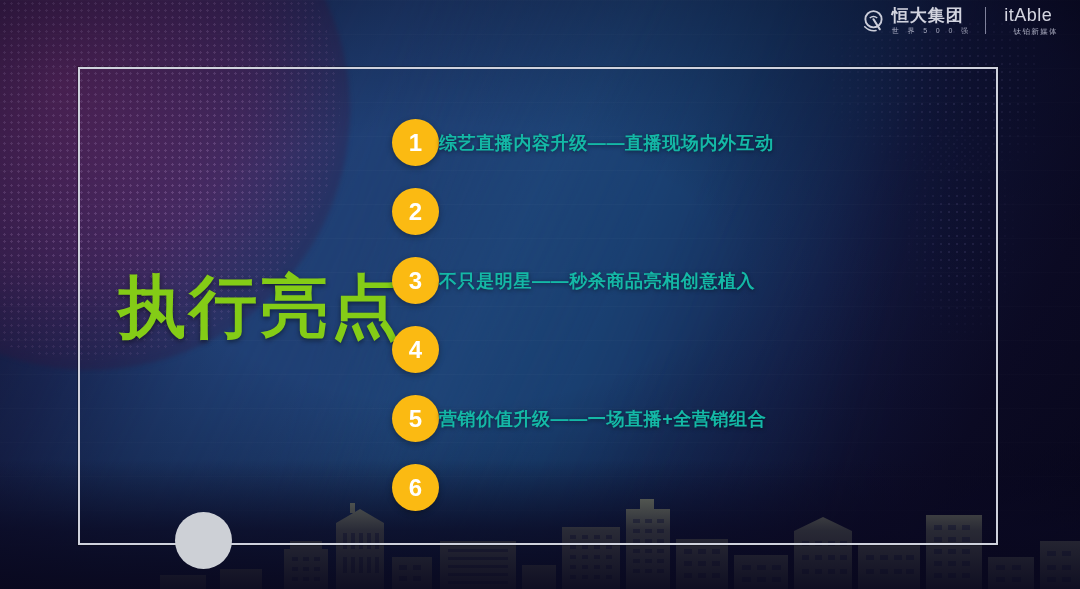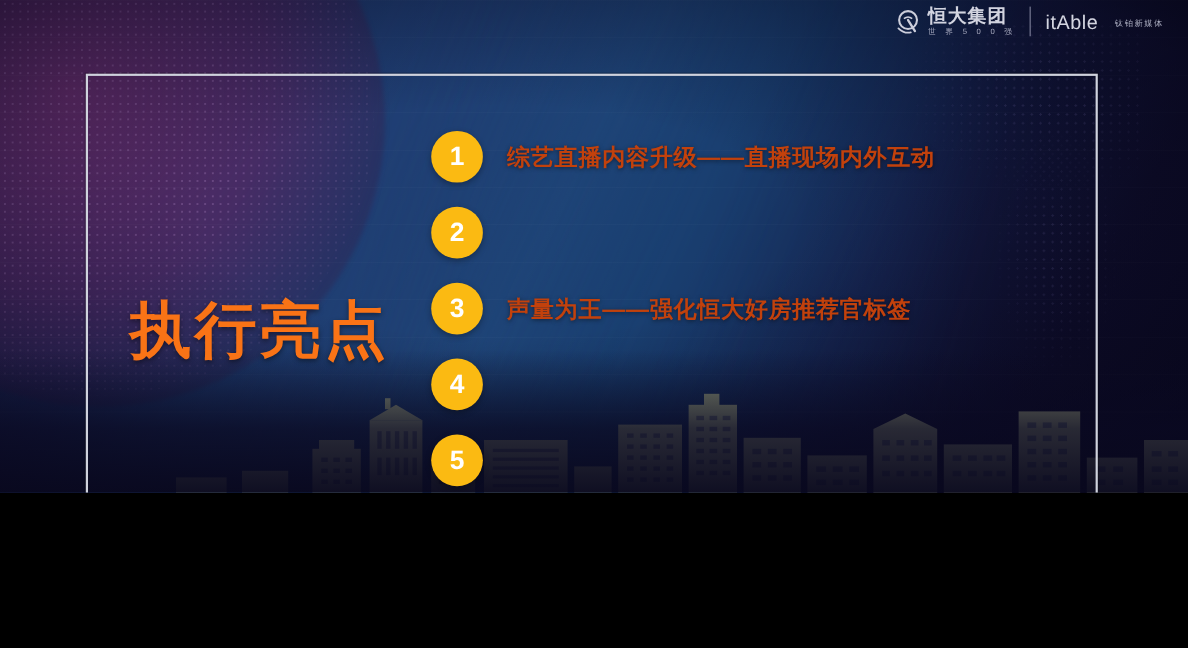--- a/index.html
+++ b/index.html
@@ -6,21 +6,21 @@
     margin: 0;
     padding: 0;
     background: #000;
   }
   body {
     font-family: "Liberation Sans", "DejaVu Sans", sans-serif;
   }
   .slide {
     position: relative;
     width: 1080px;
-    height: 448px;
+    height: 589px;
     overflow: hidden;
     background: #0d0c29;
   }
 
   
   .bg-base {
     position: absolute;
     inset: 0;
     background:
       linear-gradient(118deg,
@@ -188,21 +188,21 @@
     letter-spacing: 3.4px;
     margin-top: 3px;
   }
   .logo-divider {
     width: 1px;
     height: 27px;
     background: #8a8ca6;
   }
   .logo-itable {
     display: flex;
-    flex-direction: row;
+    flex-direction: column;
     align-items: center;
     line-height: 1;
   }
   .logo-itable-main {
     font-size: 18px;
     font-weight: 400;
     color: #e6e7f1;
     letter-spacing: 0.5px;
   }
   .logo-itable-sub {
@@ -211,23 +211,23 @@
     letter-spacing: 1.4px;
     margin-top: 4px;
     margin-left: 15px;
   }
 
   
   .main-title {
     position: absolute;
     left: 118px;
     top: 272px;
-    font-size: 56px;
+    font-size: 68px;
     font-weight: 700;
-    color: #f97316;
+    color: #84cc16;
     letter-spacing: 3px;
     line-height: 1;
     text-shadow: 0 2px 5px rgba(0,0,0,0.45);
   }
 
   
   .bullet-list {
     position: absolute;
     left: 392px;
     top: 108px;
@@ -246,24 +246,23 @@
     background: #fbba12;
     color: #ffffff;
     font-size: 24px;
     font-weight: 700;
     display: flex;
     align-items: center;
     justify-content: center;
     box-shadow: 0 2px 6px rgba(0,0,0,0.32);
   }
   .bullet-text {
-    margin-left: 22px;
-    font-size: 21px;
+    font-size: 18px;
     font-weight: 700;
-    color: #c2410c;
+    color: #14b8a6;
     letter-spacing: 0.6px;
     white-space: nowrap;
     text-shadow: 0 1px 4px rgba(0,0,0,0.5);
   }
 </style>
 </head>
 <body>
 
 <div class="slide">
 
@@ -467,26 +466,27 @@
   <div class="bullet-list">
     <div class="bullet-row">
       <div class="bullet-num">1</div>
       <div class="bullet-text">综艺直播内容升级——直播现场内外互动</div>
     </div>
     <div class="bullet-row">
       <div class="bullet-num">2</div>
     </div>
     <div class="bullet-row">
       <div class="bullet-num">3</div>
-      <div class="bullet-text">声量为王——强化恒大好房推荐官标签</div>
+      <div class="bullet-text">不只是明星——秒杀商品亮相创意植入</div>
     </div>
     <div class="bullet-row">
       <div class="bullet-num">4</div>
     </div>
     <div class="bullet-row">
       <div class="bullet-num">5</div>
+      <div class="bullet-text">营销价值升级——一场直播+全营销组合</div>
     </div>
     <div class="bullet-row">
       <div class="bullet-num">6</div>
     </div>
   </div>
 
 </div>
 
 </body></html>

